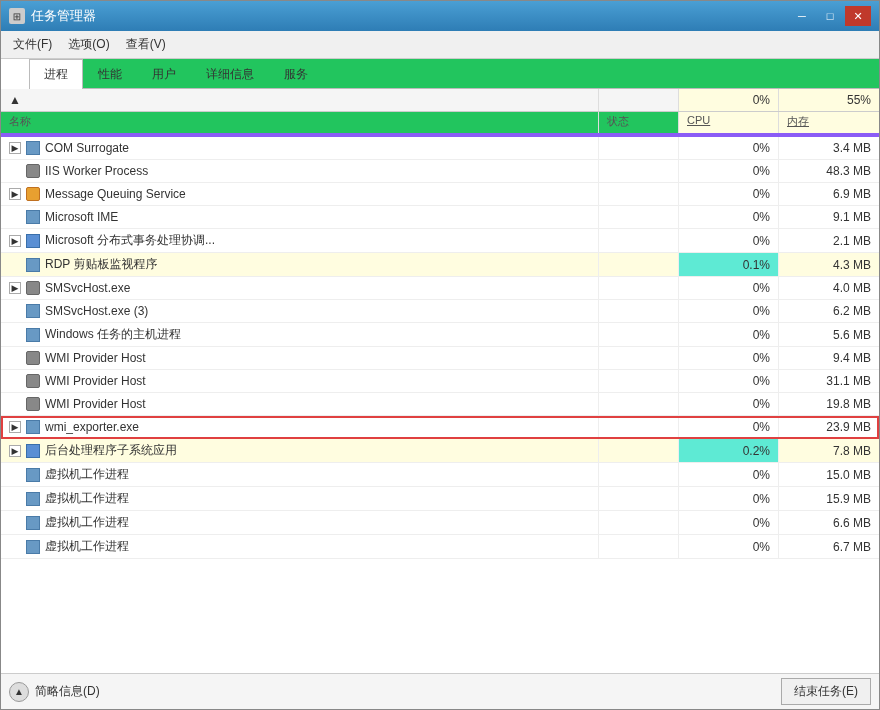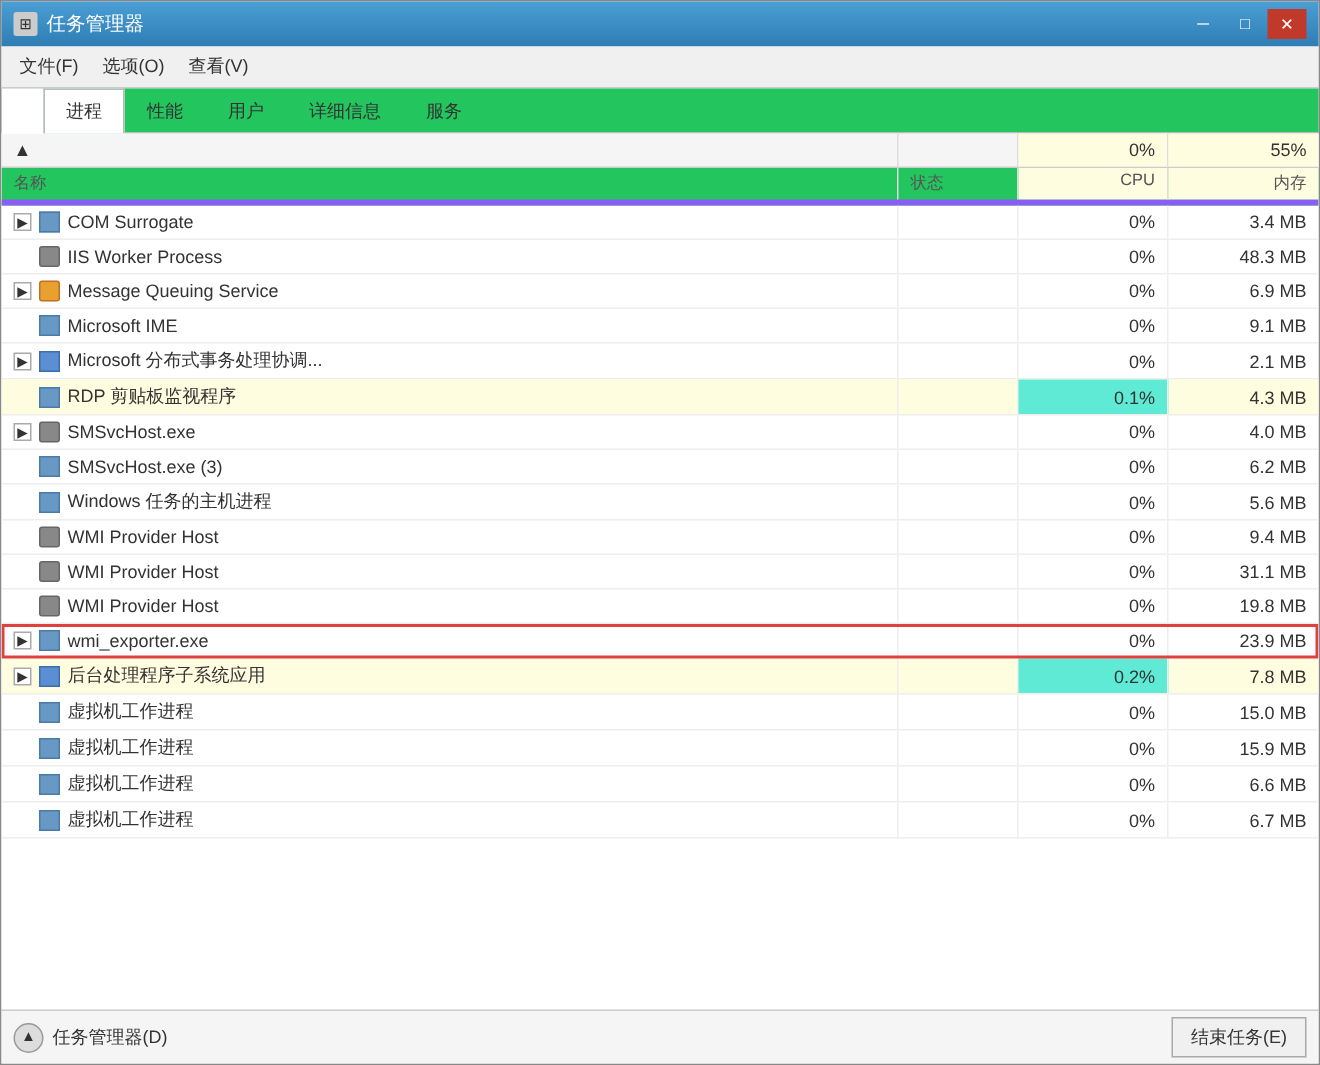--- a/index.html
+++ b/index.html
@@ -136,21 +136,21 @@
       border-bottom: 4px solid #8b5cf6;
       flex-shrink: 0;
     }
     .sub-col {
       padding: 2px 8px 4px 8px;
       font-size: 11px;
       color: #555;
       border-right: 1px solid #ddd;
     }
     .sub-col:last-child { border-right: none; }
-    .sub-col.right { text-align: right; }
+    .sub-col.right { text-align: left; text-decoration: underline; }
     .table-body {
       flex: 1;
       overflow-y: auto;
       overflow-x: hidden;
       position: relative;
     }
     .table-body::-webkit-scrollbar { width: 17px; }
     .table-body::-webkit-scrollbar-track { background: #f0f0f0; border-left: 1px solid #ddd; }
     .table-body::-webkit-scrollbar-thumb { background: #c0c0c0; border: 2px solid #f0f0f0; }
     .row {
@@ -532,18 +532,18 @@
           <div class="cell right">0%</div>
           <div class="cell right">6.7 MB</div>
         </div>
       </div>
 
   </div>
 
   <div class="bottom-bar">
     <div class="summary-left">
       <div class="circle-btn">▲</div>
-      <span>任务管理器(D)</span>
+      <span>简略信息(D)</span>
     </div>
     <button class="end-task-btn">结束任务(E)</button>
   </div>
 
 </div>
 
 </body></html>

